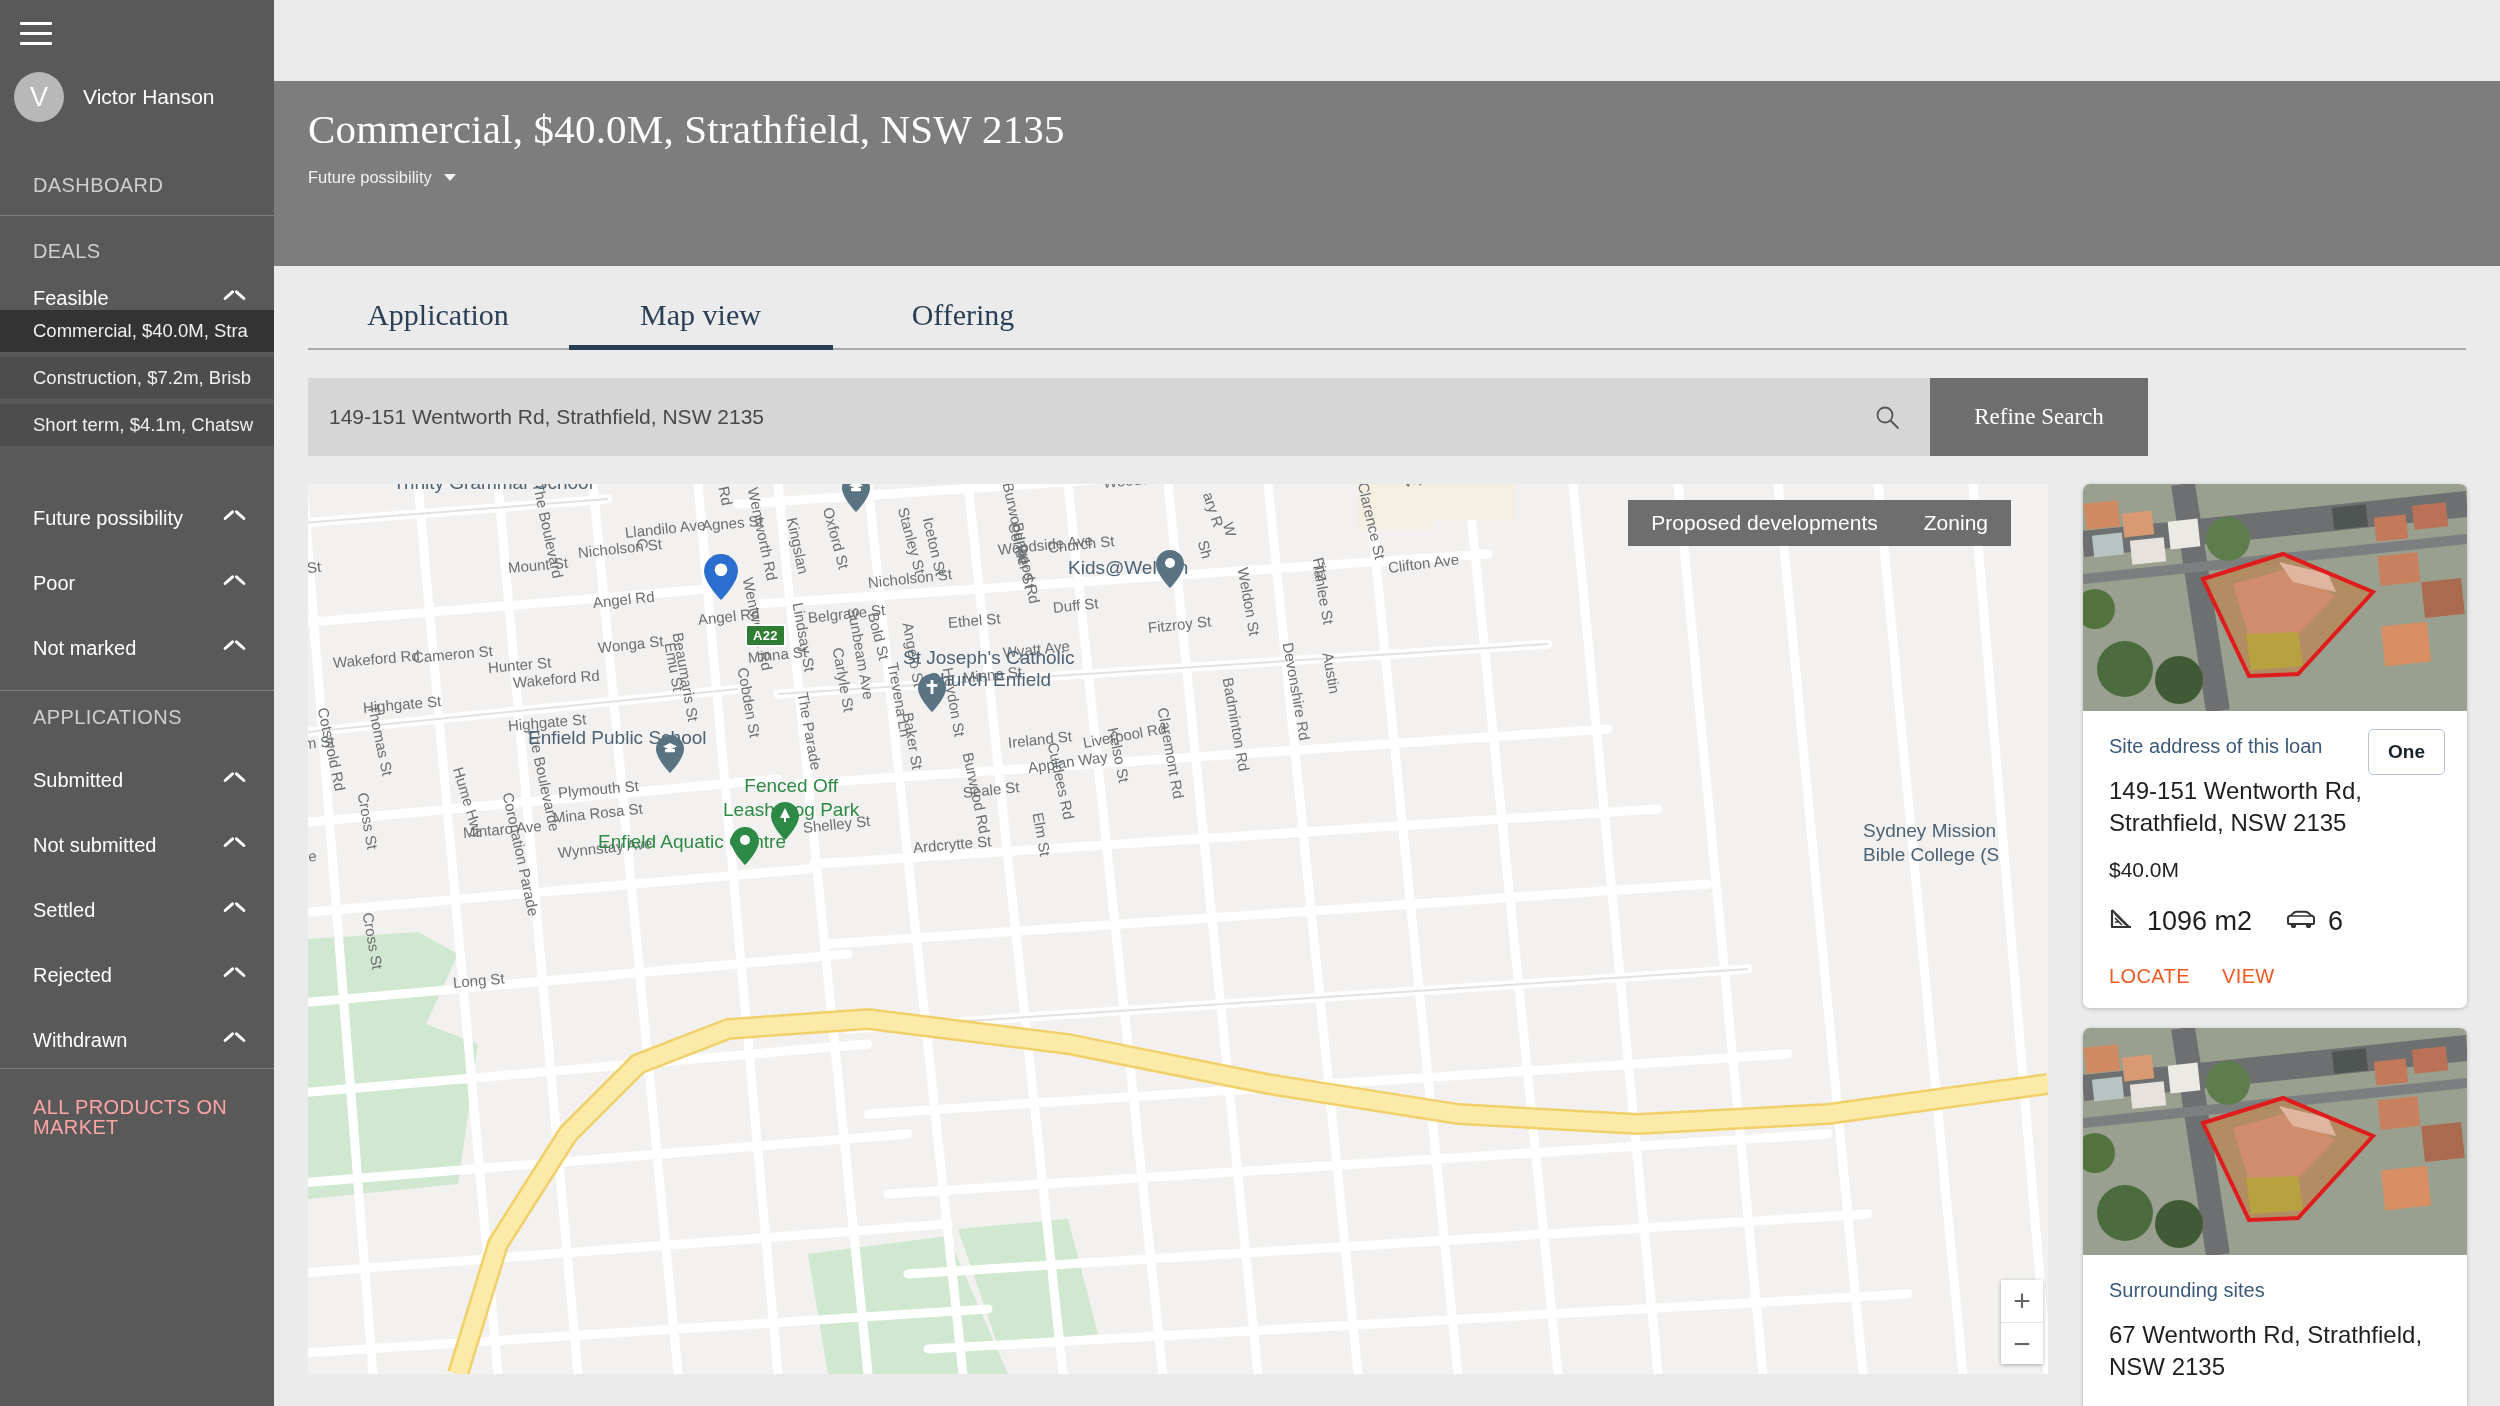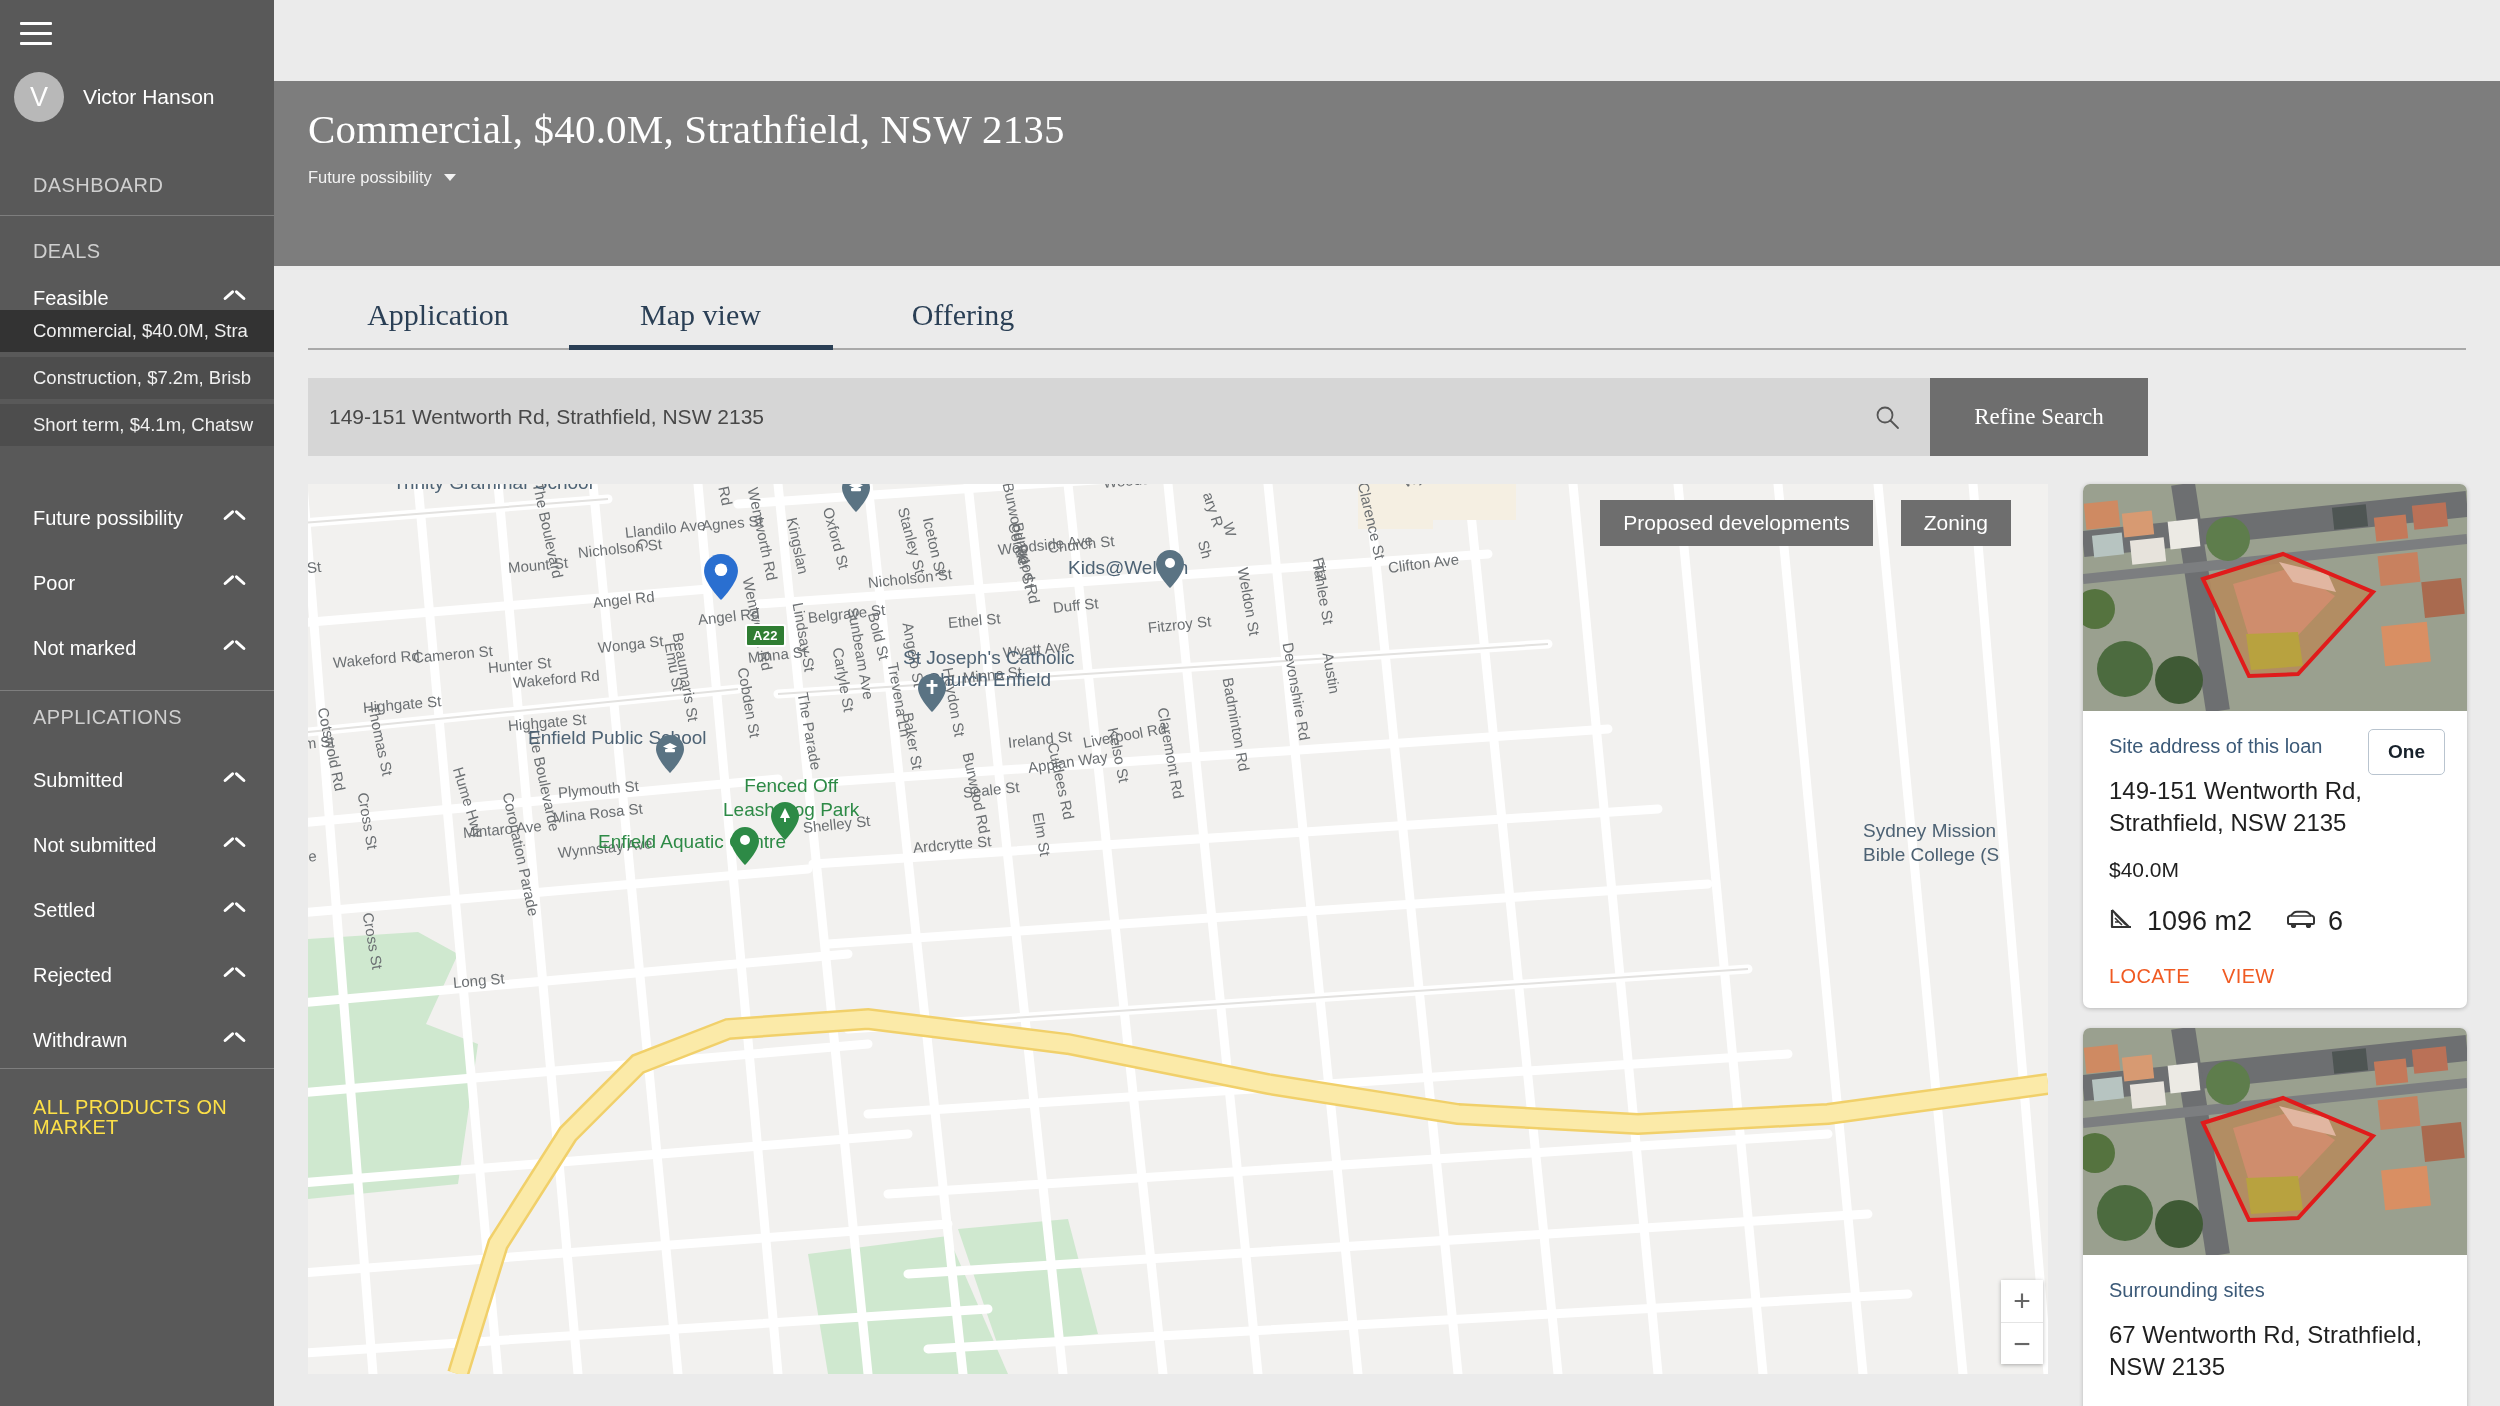--- a/index.html
+++ b/index.html
@@ -48,21 +48,21 @@
   .sec-dashboard { position: absolute; left:0; top:175px; }
   .divider {
     position: absolute; left: 0; width: 274px; height: 1px;
     background: #7e7e7e;
   }
   #div1 { top: 215px; }
   #div2 { top: 690px; }
   #div3 { top: 1068px; }
   .sec-deals { position: absolute; left:0; top:241px; }
   .sec-apps  { position: absolute; left:0; top:707px; }
-  .sec-allprod { position: absolute; left:0; top:1097px; color:#fde047; }
+  .sec-allprod { position: absolute; left:0; top:1097px; color:#fca5a5; }
 
   .nav-group {
     position: absolute; left: 0; width: 274px; height: 65px;
     display: flex; align-items: center; justify-content: space-between;
     padding: 0 29px 0 33px; font-size: 20px; cursor: pointer;
   }
   .chev { width: 21px; height: 12px; position: relative; flex: none; }
   .chev::before, .chev::after {
     content:""; position:absolute; top:5px; width:13px; height:3px;
     background:#fff; border-radius:2px;
@@ -147,21 +147,21 @@
   }
 
   
   .map {
     position: absolute; left: 308px; top: 484px;
     width: 1740px; height: 890px;
     background: #f0efed; overflow: hidden;
   }
   .map-canvas { position:absolute; inset:0; }
   .map-overlay-btns {
-    position: absolute; right: 37px; top: 16px; display: flex; gap: 28px;
+    position: absolute; right: 37px; top: 16px; display: flex; gap: 0;
     z-index: 30;
   }
   .ov-btn {
     background: #6e6e6e; color:#fff; font-size: 21px;
     padding: 11px 23px; cursor: pointer; white-space: nowrap;
   }
   .zoom-ctrl {
     position: absolute; right: 5px; bottom: 10px; z-index: 30;
     width: 42px; background: #fff; box-shadow: 0 1px 4px rgba(0,0,0,.3);
   }

